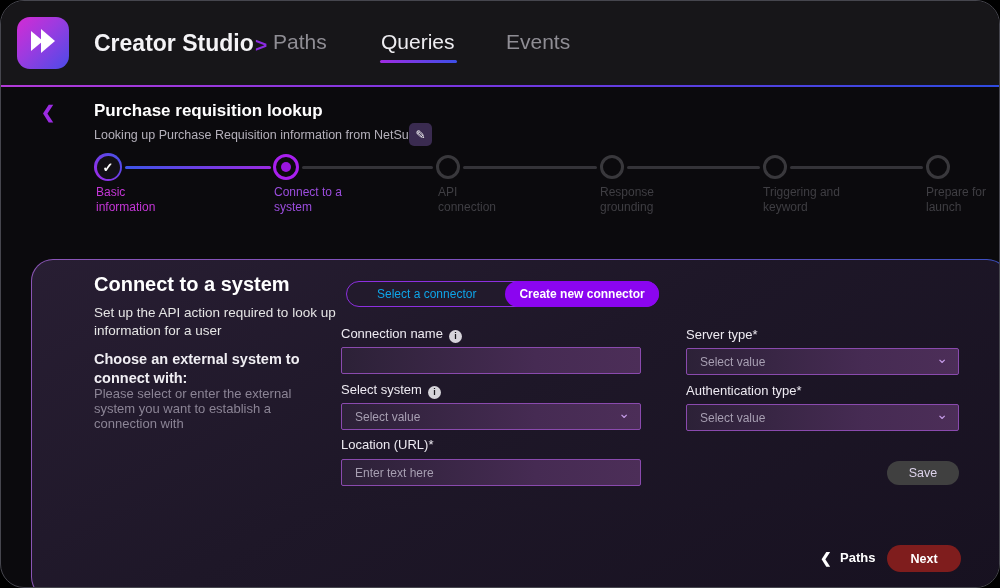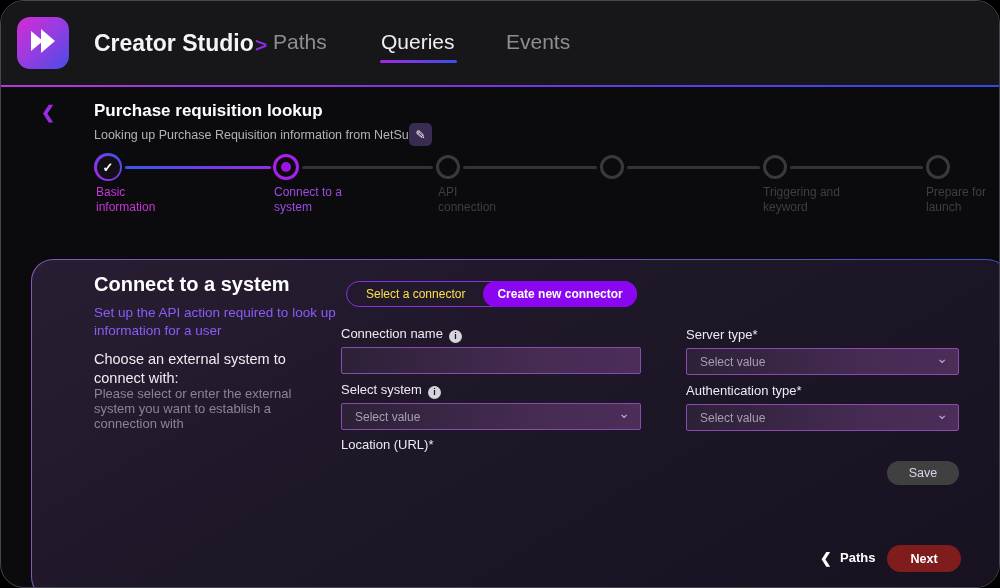--- a/index.html
+++ b/index.html
@@ -64,29 +64,29 @@
   #step6-label { left:925px; width:64px; }
   
   #panel {
     position:absolute; left:30px; top:258px; width:978px; height:340px;
     border-radius:22px; border:1.5px solid transparent;
     background:
       linear-gradient(150deg,#281e33 0%,#1e1728 45%,#171120 100%) padding-box,
       linear-gradient(90deg,#8a55b5 0%,#7a4fc0 55%,#3b4fc0 100%) border-box;
   }
   #panel-heading { position:absolute; left:93px; top:272px; font-size:20px; font-weight:700; color:#fff; }
-  #panel-desc { position:absolute; left:93px; top:303px; width:250px; font-size:13.5px; line-height:18px; color:#8b5cf6; }
-  #choose-heading { position:absolute; left:93px; top:349px; width:230px; font-size:14.5px; line-height:19px; font-weight:400; color:#f0eef3; }
+  #panel-desc { position:absolute; left:93px; top:303px; width:250px; font-size:13.5px; line-height:18px; color:#e5e5e5; }
+  #choose-heading { position:absolute; left:93px; top:349px; width:230px; font-size:14.5px; line-height:19px; font-weight:700; color:#f0eef3; }
   #choose-desc { position:absolute; left:93px; top:385px; width:225px; font-size:13px; line-height:15px; color:#8b8495; }
   
   #connector-toggle {
     position:absolute; left:345px; top:280px; height:26px; display:flex; align-items:center;
     border:1px solid #8d2fe0; border-radius:13px; background:#221a2c;
   }
-  #toggle-select { padding:0 19px; font-size:12px; color:#fde047; cursor:pointer; }
+  #toggle-select { padding:0 30px; font-size:12px; color:#0ea5e9; cursor:pointer; }
   #toggle-create {
     height:26px; margin:-1px; padding:0 14px; border-radius:13px; background:#8b05f0;
     color:#fff; font-size:12px; font-weight:700; display:flex; align-items:center; cursor:pointer;
   }
   
   .flabel { position:absolute; font-size:13px; color:#edeaf1; }
   .info-dot {
     display:inline-block; width:13px; height:13px; margin-left:6px; border-radius:50%;
     background:#d6d4da; color:#17161a; font-size:9px; font-weight:700; text-align:center; line-height:13px;
     vertical-align:-1px; font-style:normal;
@@ -167,20 +167,21 @@
   <div class="step-line" id="line3"></div>
   <div class="step-circle upcoming" id="step4-circle"></div>
   <div class="step-line" id="line4"></div>
   <div class="step-circle upcoming" id="step5-circle"></div>
   <div class="step-line" id="line5"></div>
   <div class="step-circle upcoming" id="step6-circle"></div>
 
   <div class="step-label" id="step1-label">Basic information</div>
   <div class="step-label" id="step2-label">Connect to a system</div>
   <div class="step-label" id="step3-label">API connection</div>
+  <div class="step-label" id="step4-label">Response grounding</div>
   <div class="step-label" id="step5-label">Triggering and keyword</div>
   <div class="step-label" id="step6-label">Prepare for launch</div>
 
   <div id="panel"></div>
 
   <div id="panel-heading">Connect to a system</div>
   <div id="panel-desc">Set up the API action required to look up information for a user</div>
   <div id="choose-heading">Choose an external system to connect with:</div>
   <div id="choose-desc">Please select or enter the external system you want to establish a connection with</div>
 
@@ -198,20 +199,23 @@
 
   <div class="flabel" id="lbl-select-system">
     <span>Select system</span><i class="info-dot">i</i>
   </div>
   <div class="fld" id="fld-select-system">
     <span>Select value</span>
     <span class="chev">⌄</span>
   </div>
 
   <div class="flabel" id="lbl-location-url">Location (URL)*</div>
+  <div class="fld" id="fld-location-url">
+    <input placeholder="Enter text here" style="">
+  </div>
 
   <div class="flabel" id="lbl-server-type">Server type*</div>
   <div class="fld" id="fld-server-type">
     <span>Select value</span>
     <span class="chev">⌄</span>
   </div>
 
   <div class="flabel" id="lbl-auth-type">Authentication type*</div>
   <div class="fld" id="fld-auth-type">
     <span>Select value</span>

